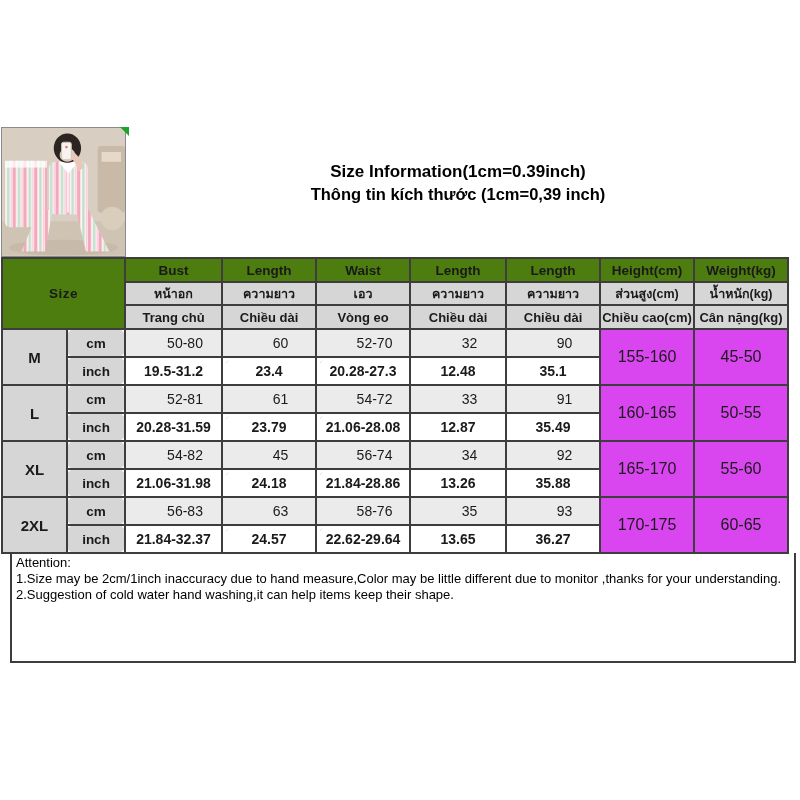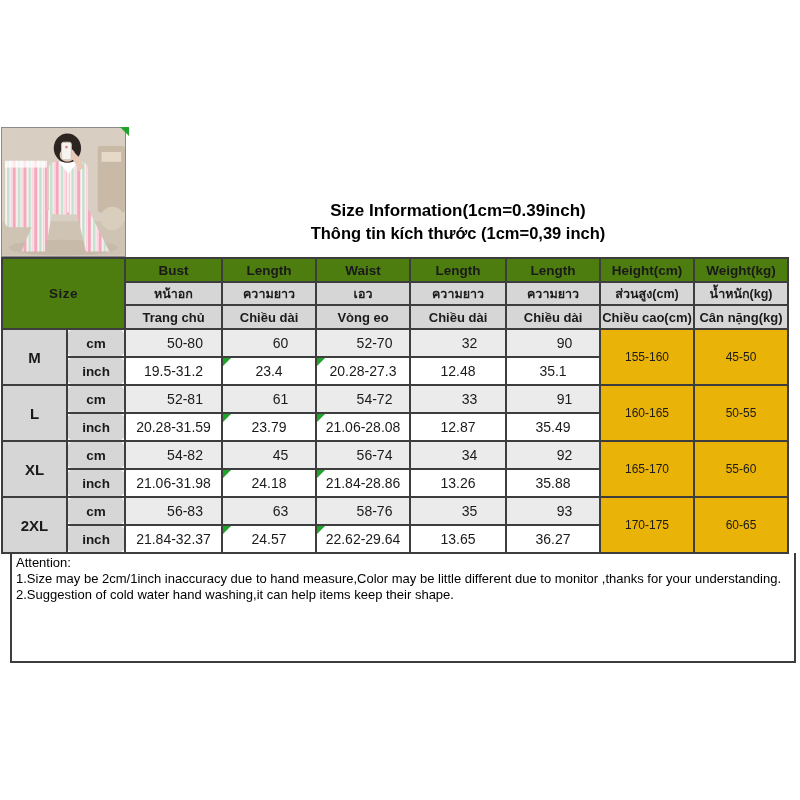--- a/index.html
+++ b/index.html
@@ -14,43 +14,43 @@
     border:1px solid #8a8a8a;box-sizing:border-box;overflow:hidden;background:#d8cec2;
   }
   .photo-cell svg{display:block;width:100%;height:100%;}
   .corner-marker-img{
     position:absolute;left:120px;top:127px;width:0;height:0;
     border-top:9px solid #1fa32a;border-left:9px solid transparent;
   }
   
   .title-block{
     position:absolute;left:127px;top:161px;width:662px;text-align:center;
-    font-weight:bold;color:#000;margin-top:39px;
+    font-weight:bold;color:#000;
   }
   .title-en{font-size:17px;line-height:22px;}
   .title-th{font-size:14.5px;line-height:21px;}
   .title-vi{font-size:16.5px;line-height:22px;}
   
   .size-table{
     position:absolute;left:1px;top:257px;width:788px;
     border-collapse:collapse;table-layout:fixed;
   }
   .size-table th,.size-table td{
     border:2px solid #3d3d3d;text-align:center;vertical-align:middle;
     padding:0;overflow:hidden;white-space:nowrap;
   }
   .hdr-en th{height:22px;background:#4d7c0f;font-size:13.5px;font-weight:bold;}
   .hdr-th th{height:21px;background:#d6d6d6;font-size:12.5px;font-weight:bold;}
   .hdr-vi th{height:22px;background:#d6d6d6;font-size:13px;font-weight:bold;}
   .size-corner{background:#d6d6d6;font-size:27px;font-weight:bold;letter-spacing:.5px;}
   .row-cm td.val{height:26px;background:#ebebeb;font-size:14px;font-weight:400;padding-left:23px;}
-  .row-inch td.val{height:26px;background:#ffffff;font-size:14px;font-weight:400;}
+  .row-inch td.val{height:26px;background:#ffffff;font-size:14px;font-weight:700;border-radius:12px;}
   .sz-label{background:#d6d6d6;font-size:15px;font-weight:bold;}
   .unit-label{background:#d6d6d6;font-size:13.5px;font-weight:bold;border-radius:8px;}
-  td.spanned{background:#eab308;font-size:12px;font-weight:400;}
+  td.spanned{background:#d946ef;font-size:16px;font-weight:400;}
   td.note-marker{position:relative;}
   td.note-marker::after{
     content:"";position:absolute;left:0;top:0;width:0;height:0;
     border-top:8px solid #1fa32a;border-right:8px solid transparent;
   }
   
   .attention-box{
     position:absolute;left:10px;top:553px;width:786px;height:110px;
     border:2px solid #3d3d3d;border-top:none;box-sizing:border-box;
     padding:2px 4px;font-size:13px;line-height:16px;color:#000;

